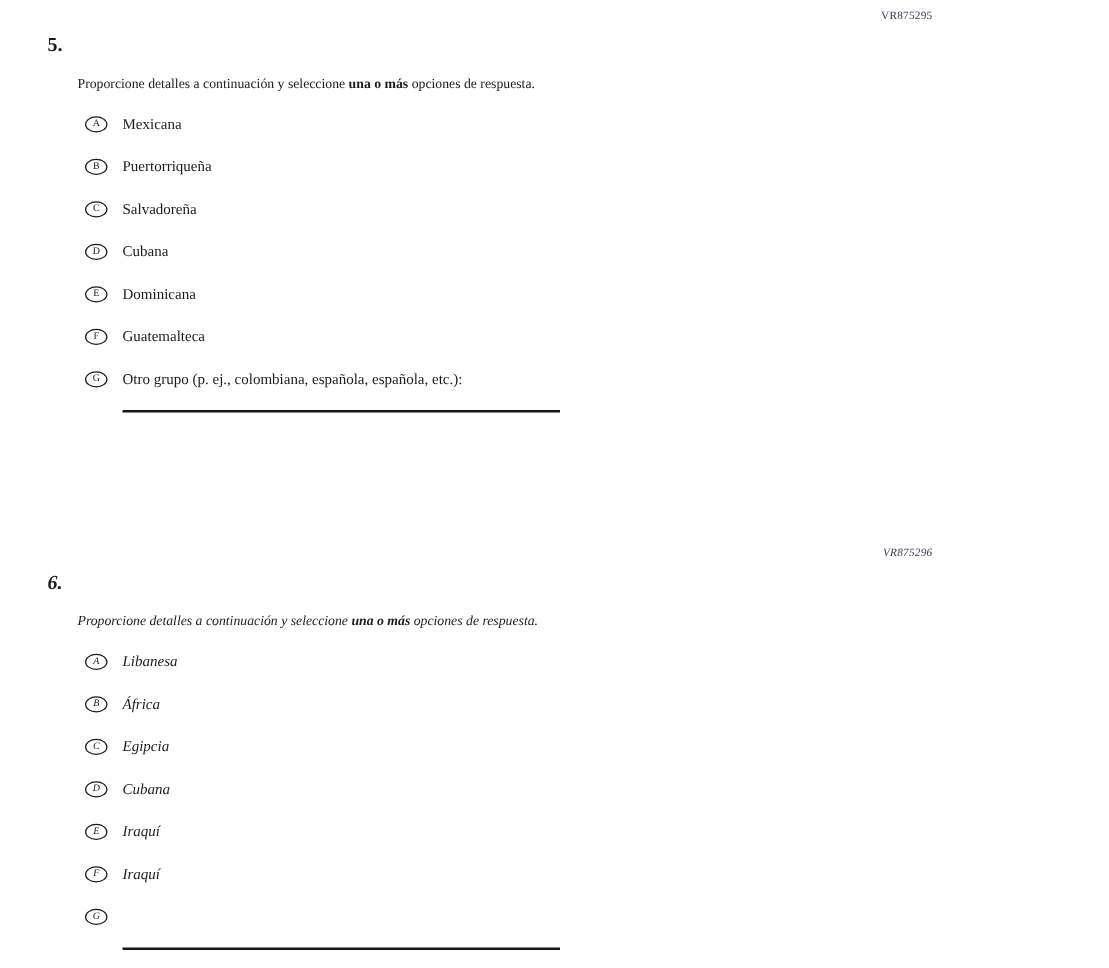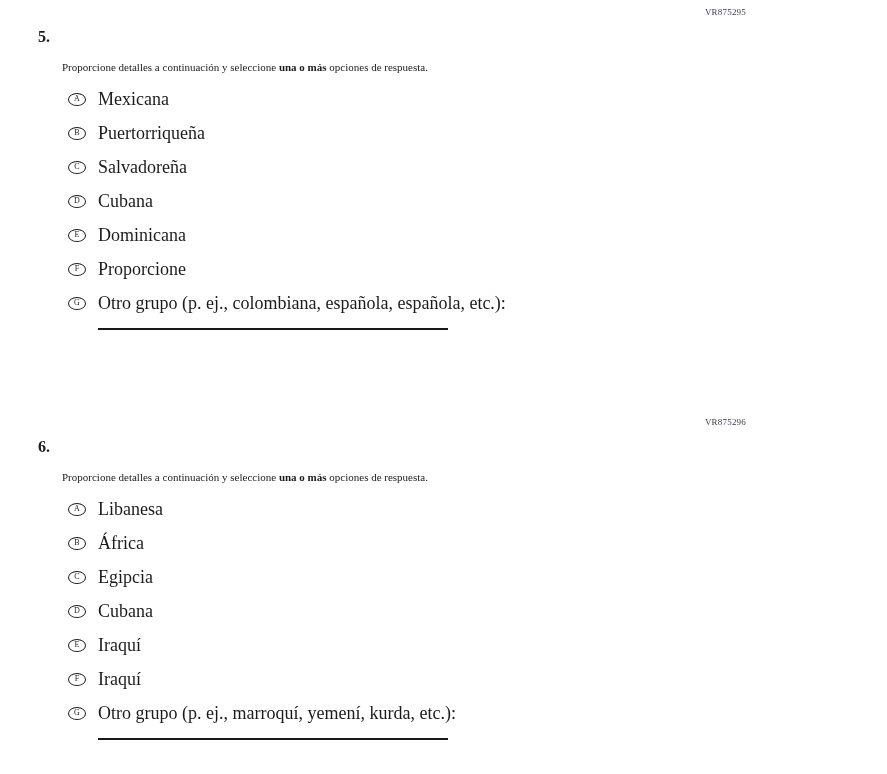--- a/index.html
+++ b/index.html
@@ -14,21 +14,21 @@
     overflow: hidden;
     font-family: "Liberation Serif", serif;
     color: #1b1b1b;
   }
   .question-block {
     position: absolute;
     left: 0;
     width: 801px;
   }
   #q5-block { top: 0; }
-  #q6-block { top: 410px; }
+  #q6-block { top: 430px; font-style: italic; }
 
   .form-code {
     padding-top: 7px;
     padding-right: 55px;
     text-align: right;
     font-size: 9px;
     line-height: 10px;
     color: #3a3a50;
     letter-spacing: 0.2px;
   }
@@ -74,21 +74,21 @@
     cursor: pointer;
   }
   .bubble-letter {
     font-size: 8px;
     line-height: 8px;
     font-family: "Liberation Serif", serif;
     color: #1b1b1b;
   }
   .option-label {
     margin-left: 12px;
-    font-size: 18px;
+    font-size: 12px;
     line-height: 20px;
     white-space: nowrap;
   }
   .write-in {
     margin-top: 8px;
     margin-left: 98px;
     width: 350px;
     height: 0;
     border-bottom: 2.6px solid #181818;
   }
@@ -133,21 +133,21 @@
     <div class="option-row">
       <span class="bubble">
           <span class="bubble-letter">E</span>
         </span>
       <span class="option-label">Dominicana</span>
     </div>
     <div class="option-row">
       <span class="bubble">
           <span class="bubble-letter">F</span>
         </span>
-      <span class="option-label">Proporcione</span>
+      <span class="option-label">Guatemalteca</span>
     </div>
     <div class="option-row">
       <span class="bubble">
           <span class="bubble-letter">G</span>
         </span>
       <span class="option-label">Otro grupo (p. ej., colombiana, española, española, etc.):</span>
     </div>
   </div>
 
   <div class="write-in"></div>
@@ -196,18 +196,17 @@
     <div class="option-row">
       <span class="bubble">
           <span class="bubble-letter">F</span>
         </span>
       <span class="option-label">Iraquí</span>
     </div>
     <div class="option-row">
       <span class="bubble">
           <span class="bubble-letter">G</span>
         </span>
-      <span class="option-label">Otro grupo (p. ej., marroquí, yemení, kurda, etc.):</span>
     </div>
   </div>
 
   <div class="write-in"></div>
 </section>
 
 </body></html>

